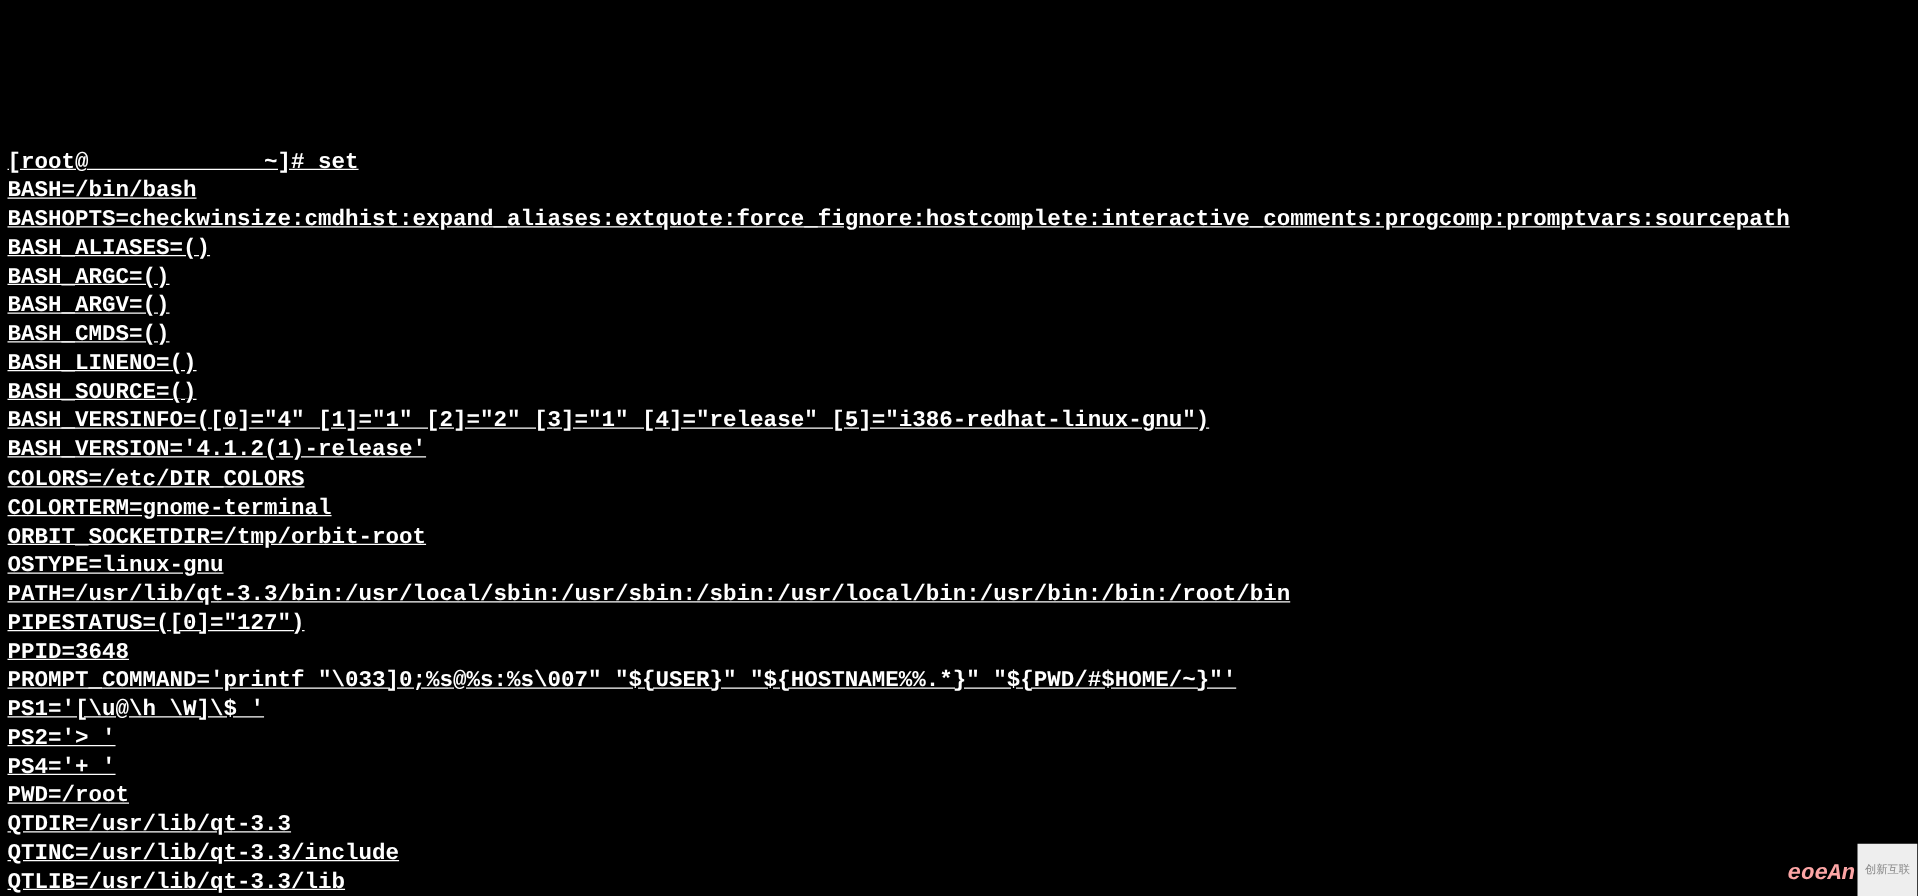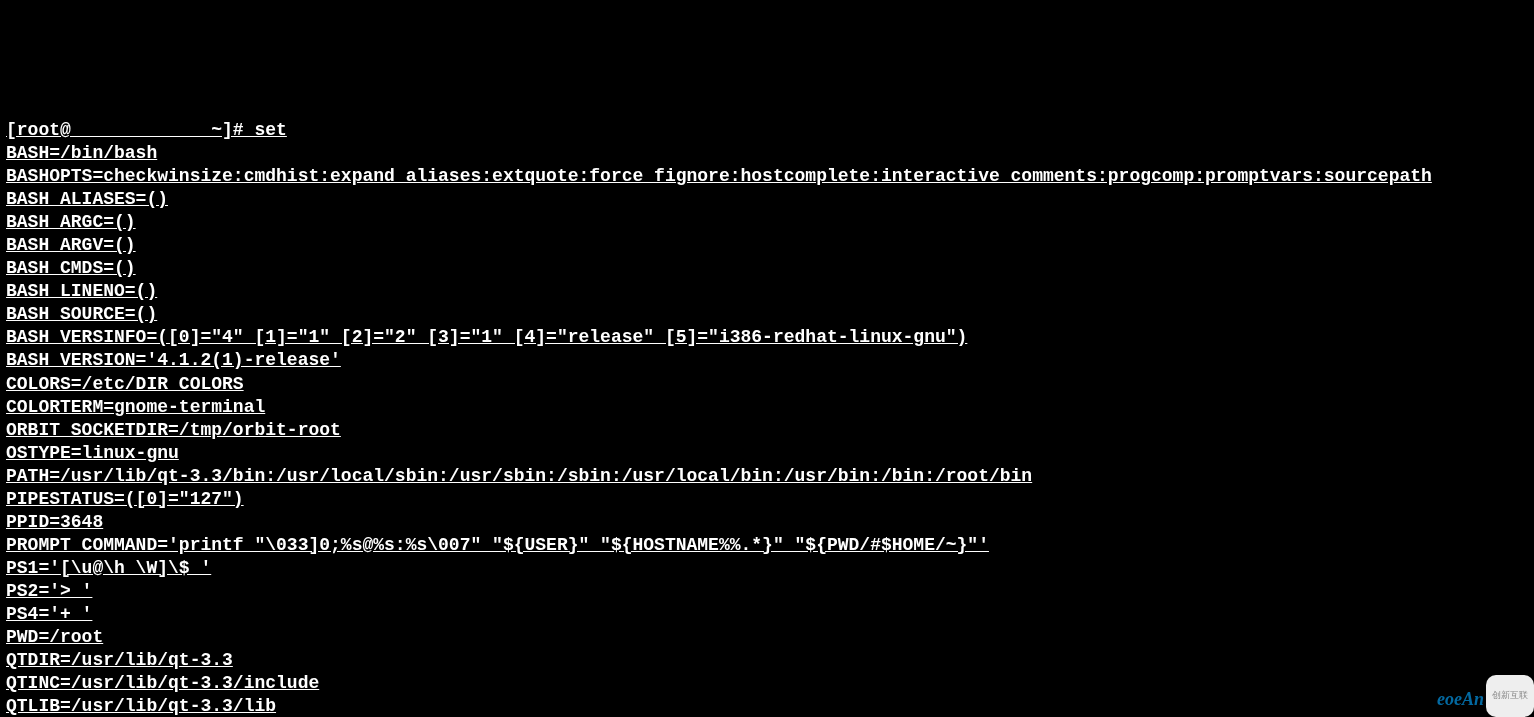--- a/index.html
+++ b/index.html
@@ -25,42 +25,41 @@
       white-space: pre;
     }
     .line {
       display: block;
       text-decoration: underline;
     }
     .watermark-right {
       position: absolute;
       bottom: 6px;
       right: 50px;
-      color: #0369a1;
+      color: #fca5a5;
       font-size: 18px;
       font-weight: bold;
       font-style: italic;
-      font-family: Liberation Serif, serif;
     }
     .watermark-logo {
       position: absolute;
       bottom: 0;
       right: 0;
       width: 48px;
       height: 42px;
       background: #eeeeee;
       color: #888888;
       font-size: 9px;
       display: flex;
       align-items: center;
       justify-content: center;
       text-align: center;
       font-weight: normal;
       line-height: 1;
-      border-radius: 10px;
+      border-radius: 0;
     }
   </style>
 </head>
 <body>
 
 
 
 <div class="terminal-output">
 <span class="line">[root@             ~]# set</span><span class="line">BASH=/bin/bash</span><span class="line">BASHOPTS=checkwinsize:cmdhist:expand_aliases:extquote:force_fignore:hostcomplete:interactive_comments:progcomp:promptvars:sourcepath</span><span class="line">BASH_ALIASES=()</span><span class="line">BASH_ARGC=()</span><span class="line">BASH_ARGV=()</span><span class="line">BASH_CMDS=()</span><span class="line">BASH_LINENO=()</span><span class="line">BASH_SOURCE=()</span><span class="line">BASH_VERSINFO=([0]="4" [1]="1" [2]="2" [3]="1" [4]="release" [5]="i386-redhat-linux-gnu")</span><span class="line">BASH_VERSION='4.1.2(1)-release'</span><span class="line">COLORS=/etc/DIR_COLORS</span><span class="line">COLORTERM=gnome-terminal</span><span class="line">ORBIT_SOCKETDIR=/tmp/orbit-root</span><span class="line">OSTYPE=linux-gnu</span><span class="line">PATH=/usr/lib/qt-3.3/bin:/usr/local/sbin:/usr/sbin:/sbin:/usr/local/bin:/usr/bin:/bin:/root/bin</span><span class="line">PIPESTATUS=([0]="127")</span><span class="line">PPID=3648</span><span class="line">PROMPT_COMMAND='printf "\033]0;%s@%s:%s\007" "${USER}" "${HOSTNAME%%.*}" "${PWD/#$HOME/~}"'</span><span class="line">PS1='[\u@\h \W]\$ '</span><span class="line">PS2='&gt; '</span><span class="line">PS4='+ '</span><span class="line">PWD=/root</span><span class="line">QTDIR=/usr/lib/qt-3.3</span><span class="line">QTINC=/usr/lib/qt-3.3/include</span><span class="line">QTLIB=/usr/lib/qt-3.3/lib</span>
 </div>

